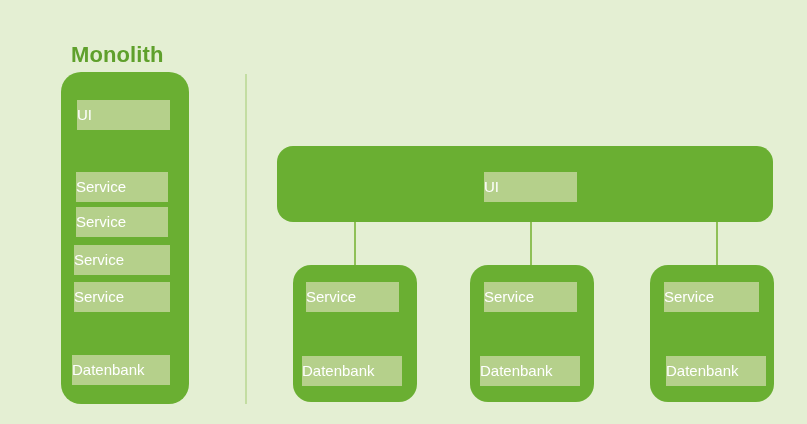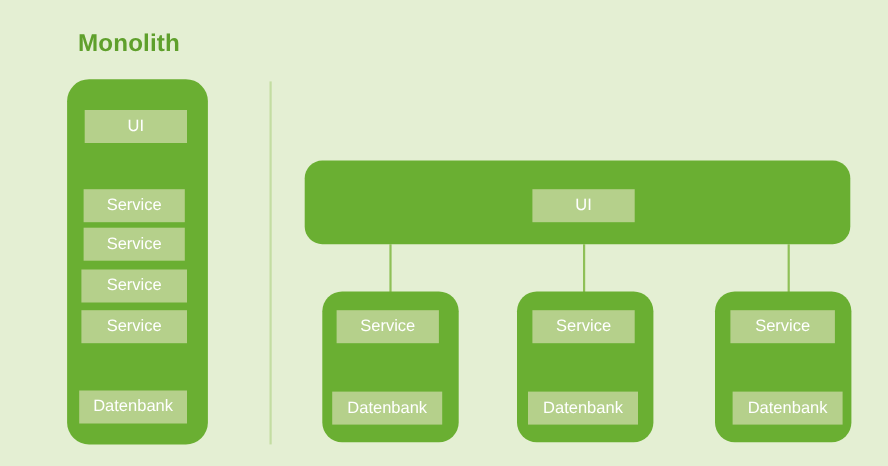--- a/index.html
+++ b/index.html
@@ -21,20 +21,21 @@
   }
 
   
   .title {
     position: absolute;
     font-size: 22px;
     font-weight: bold;
     color: #5fa02c;
     letter-spacing: 0.1px;
     white-space: nowrap;
+    margin-top: 16px;
   }
   #title-monolith { left: 71px; top: 26px; }
   #title-microservices { left: 440px; top: 30px; }
 
   
   #divider {
     position: absolute;
     left: 245px;
     top: 74px;
     width: 2px;
@@ -85,21 +86,21 @@
   #connector-3 { left: 716px; }
 
   
   .chip {
     position: absolute;
     background: #b5d08b;
     color: #ffffff;
     font-size: 15px;
     line-height: 30px;
     height: 30px;
-    text-align: center;
+    text-align: left;
     white-space: nowrap;
     overflow: hidden;
   }
 
   
   #chip-mono-ui     { left: 77px;  top: 100px; width: 93px; }
   #chip-mono-svc-1  { left: 76px;  top: 172px; width: 92px; }
   #chip-mono-svc-2  { left: 76px;  top: 207px; width: 92px; }
   #chip-mono-svc-3  { left: 74px;  top: 245px; width: 96px; }
   #chip-mono-svc-4  { left: 74px;  top: 282px; width: 96px; }

